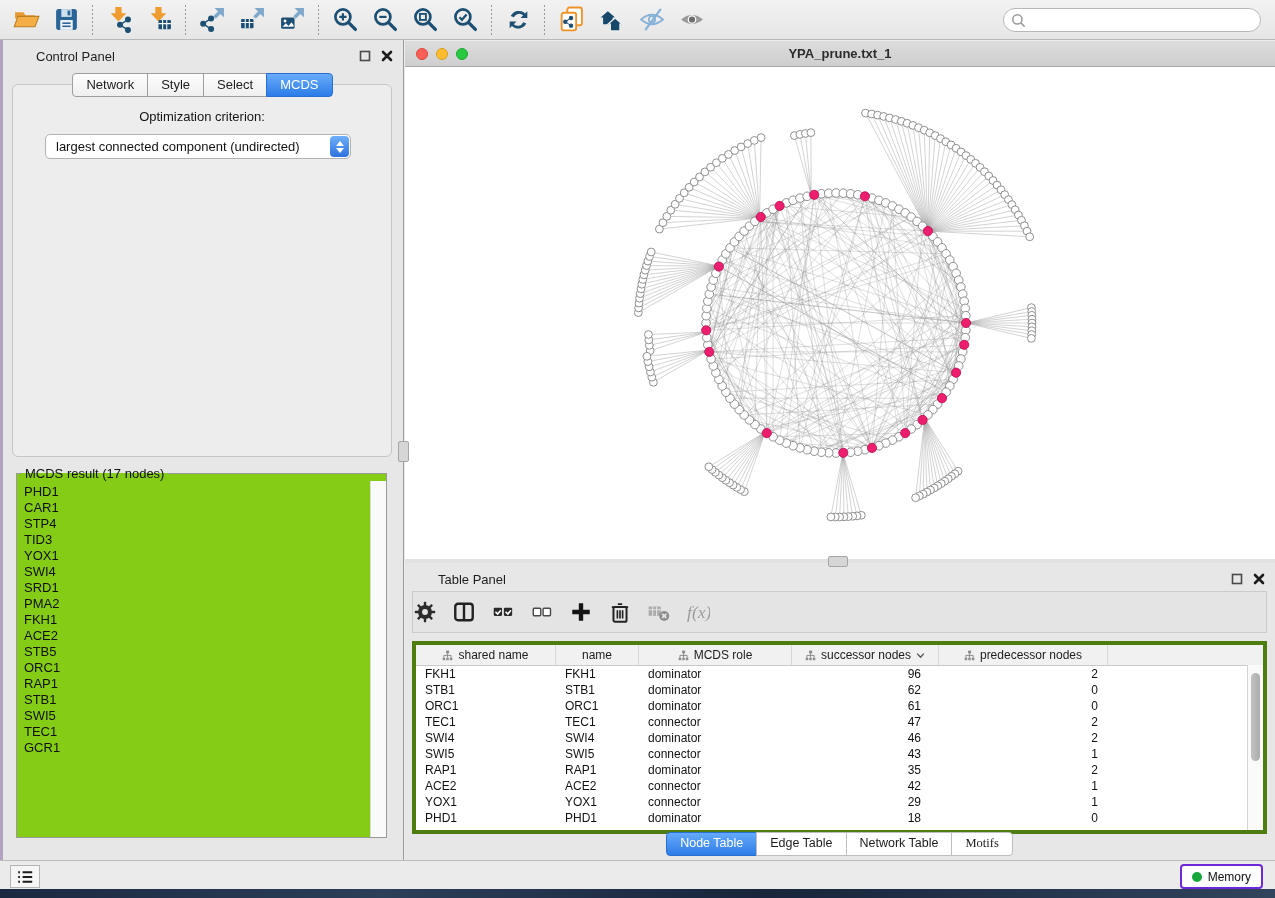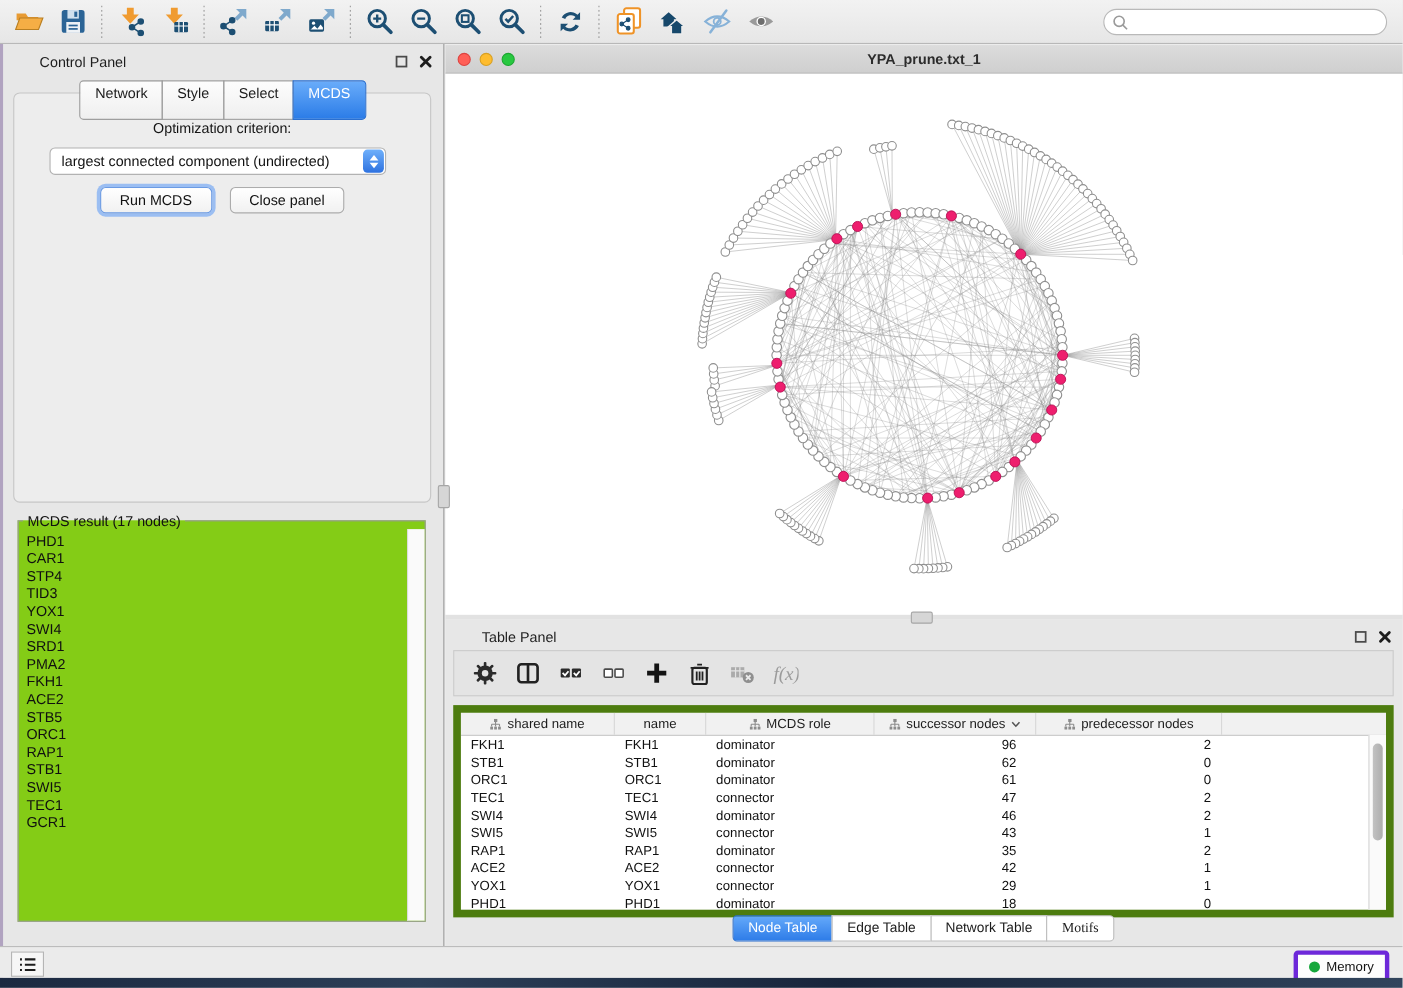--- a/index.html
+++ b/index.html
@@ -21,21 +21,21 @@
   
   #left-strip{position:absolute;left:0;top:40px;width:3px;height:850px;background:#b1a3c0;}
   #wallpaper{position:absolute;left:0;bottom:0;width:1275px;height:9px;
     background:linear-gradient(90deg,#1b2940,#2c3f58 30%,#18253b 60%,#31445c);}
   
   #control-panel{position:absolute;left:3px;top:40px;width:401px;height:820px;background:#e7e7e7;
     border-right:1px solid #9b9b9b;box-sizing:border-box;}
   .panel-title{position:absolute;left:11px;top:9px;font-size:13px;color:#1e1e1e;margin-left:22px;}
   .win-icons{position:absolute;right:10px;top:10px;display:flex;gap:10px;align-items:center;}
   .cp-tabs{position:absolute;top:33px;left:0;right:0;display:flex;justify-content:center;z-index:3;}
-  .cp-tab{font-size:13px;padding:3px 13px 16px;background:linear-gradient(#fdfdfd,#efefef);
+  .cp-tab{font-size:13px;padding:3px 13px 4px;background:linear-gradient(#fdfdfd,#efefef);
     border:1px solid #9e9e9e;margin-left:-1px;color:#1c1c1c;cursor:default;}
   .cp-tab:first-child{border-radius:4px 0 0 4px;}
   .cp-tab:last-child{border-radius:0 4px 4px 0;}
   .cp-tab.active{background:linear-gradient(#69acfa,#2b7ce7);color:#fff;border-color:#2a6fd0;}
   .cp-inner{position:absolute;left:9px;right:11px;top:44px;height:371px;background:#ededed;
     border:1px solid #c6c6c6;border-radius:6px;z-index:1;}
   .opt-label{position:absolute;top:24px;left:0;right:0;text-align:center;font-size:13px;color:#141414;}
   .cp-select{position:absolute;left:32px;right:40px;top:49px;height:23px;background:#fff;
     border:1px solid #b2b2b2;border-radius:5px;font-size:13px;color:#111;cursor:default;}
   .cp-select .val{position:absolute;left:10px;top:0;line-height:23px;white-space:nowrap;}
@@ -69,45 +69,45 @@
   #net-canvas{position:absolute;left:405px;top:67px;width:870px;height:492px;background:#fff;}
   
   #v-split-handle{position:absolute;left:398px;top:441px;width:9px;height:19px;background:#d6d6d6;
     border:1px solid #a6a6a6;border-radius:2px;z-index:5;}
   #h-split{position:absolute;left:405px;top:559px;width:870px;height:4px;background:#e2e2e2;}
   #h-split-handle{position:absolute;left:828px;top:556px;width:18px;height:9px;background:#d6d6d6;
     border:1px solid #a6a6a6;border-radius:2px;z-index:5;}
   
   #table-panel{position:absolute;left:405px;top:563px;width:870px;height:297px;background:#e7e7e7;}
   #tp-toolbar{position:absolute;left:7px;right:8px;top:28px;height:42px;background:#e4e4e4;
-    border:1px solid #cbcbcb;display:flex;align-items:center;gap:15px;padding-left:16px;box-sizing:border-box;}
+    border:1px solid #cbcbcb;display:flex;align-items:center;gap:15px;padding-left:0;box-sizing:border-box;}
   .tp-icon{display:flex;align-items:center;justify-content:center;cursor:default;}
   #tbl{position:absolute;left:7px;right:8px;top:78px;height:193px;background:#fff;
-    border:7px solid #4d7c0f;box-sizing:border-box;overflow:hidden;}
+    border:4px solid #4d7c0f;box-sizing:border-box;overflow:hidden;}
   #tbl-head{display:flex;height:20px;background:#f1f1f1;border-bottom:1px solid #c9c9c9;}
   .th{display:flex;align-items:center;justify-content:center;gap:5px;font-size:12px;color:#1c1c1c;
     border-right:1px solid #d8d8d8;box-sizing:border-box;height:20px;cursor:default;}
   .tr{display:flex;height:16px;align-items:center;}
   .td{font-size:12px;color:#111;box-sizing:border-box;white-space:nowrap;overflow:hidden;}
   #tbl-scroll{position:absolute;right:0;top:20px;bottom:0;width:15px;background:#fafafa;
     border-left:1px solid #d4d4d4;}
   #tbl-thumb{position:absolute;left:3px;top:8px;width:9px;height:88px;border-radius:5px;
     background:linear-gradient(90deg,#c2c2c2,#adadad);}
   #tp-tabs{position:absolute;left:0;right:0;bottom:4px;display:flex;justify-content:center;}
   .tp-tab{font-size:12.5px;padding:3px 13px 4px;background:#fff;border:1px solid #bdbdbd;
     margin-left:-1px;color:#1c1c1c;cursor:default;}
   .tp-tab:first-child{border-radius:4px 0 0 4px;}
   .tp-tab:last-child{border-radius:0 4px 4px 0;font-family:Liberation Serif, serif;}
   .tp-tab.active{background:linear-gradient(#64a9fa,#2e7ce8);color:#fff;border-color:#2a6fd0;}
   
   #status-bar{position:absolute;left:0;top:860px;width:1275px;height:29px;background:#ebebeb;
     border-top:1px solid #bcbcbc;box-sizing:border-box;}
   #task-list-btn{position:absolute;left:10px;top:4px;width:28px;height:21px;background:#f6f6f6;
     border:1px solid #b5b5b5;display:flex;align-items:center;justify-content:center;}
-  #memory-btn{position:absolute;right:12px;top:3px;height:21px;background:#fdfdfd;border:4px solid #6d28d9;
+  #memory-btn{position:absolute;right:12px;top:3px;height:21px;background:#fdfdfd;border:2px solid #6d28d9;
     border-radius:4px;display:flex;align-items:center;gap:6px;padding:0 10px;font-size:12px;color:#111;}
   #memory-dot{width:10px;height:10px;border-radius:50%;background:#16a73c;}
 </style>
 </head>
 <body>
 
 <div id="app">
 
   <div id="toolbar">
     <div id="tb-buttons" style="display:flex;align-items:center;">
@@ -270,24 +270,20 @@
         <div class="cp-tab active">MCDS</div>
       </div>
     <div class="cp-inner">
       <div class="opt-label">Optimization criterion:</div>
       <div class="cp-select">
         <span class="val">largest connected component (undirected)</span>
         <span class="stepper">
             <i class="up"></i>
             <i class="dn"></i>
           </span>
-      </div>
-      <div class="cp-buttons">
-        <button class="mac-btn focus">Run MCDS</button>
-        <button class="mac-btn">Close panel</button>
       </div>
     </div>
     <fieldset id="result-box">
       <legend>MCDS result (17 nodes)</legend>
       <div id="result-list">
           <div>PHD1</div>
           <div>CAR1</div>
           <div>STP4</div>
           <div>TID3</div>
           <div>YOX1</div>

